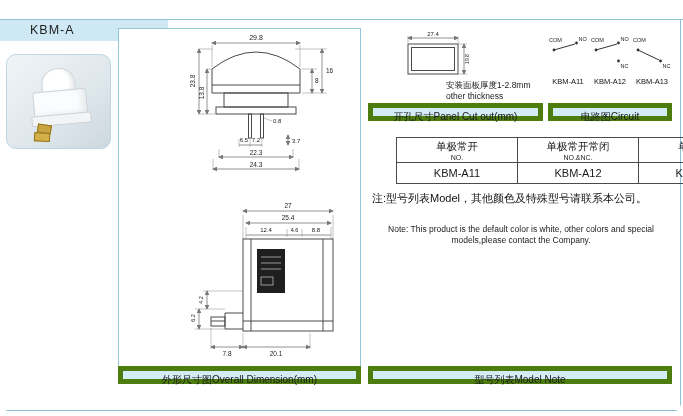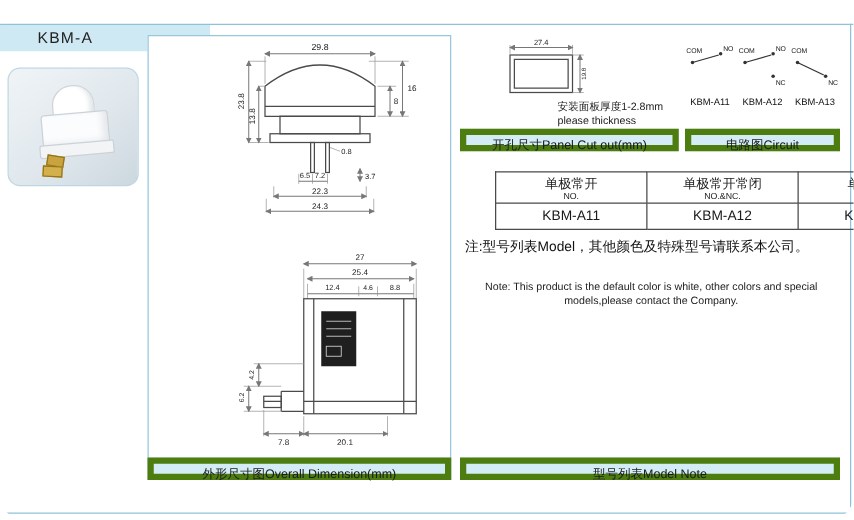--- a/index.html
+++ b/index.html
@@ -218,21 +218,21 @@
       <line class="ext" x1="90" y1="8" x2="90" y2="15"></line>
       <line class="dim" x1="40" y1="10" x2="90" y2="10" marker-start="url(#arw2)" marker-end="url(#arw2)"></line>
       <text class="dtx" x="65" y="8" text-anchor="middle" font-size="6">27.4</text>
       <line class="ext" x1="90" y1="16" x2="99" y2="16"></line>
       <line class="ext" x1="90" y1="46" x2="99" y2="46"></line>
       <line class="dim" x1="96" y1="16" x2="96" y2="46" marker-start="url(#arw2)" marker-end="url(#arw2)"></line>
       <text class="dtx" x="101" y="31" transform="rotate(-90 101 31)" text-anchor="middle" font-size="5">19.8</text>
     </svg>
     <div class="cutout-notes">
       <div>安装面板厚度1-2.8mm</div>
-      <div>please thickness</div>
+      <div>other thickness</div>
     </div>
     <div class="caption cutout-caption">开孔尺寸Panel Cut out(mm)</div>
   </div>
 
   <div class="circuit-area">
     <div class="circuit-row">
 
       <div class="circuit-item">
         <svg width="38" height="42" viewBox="0 0 38 42">
           <text x="0" y="8" font-size="5.5" fill="#222">COM</text>

